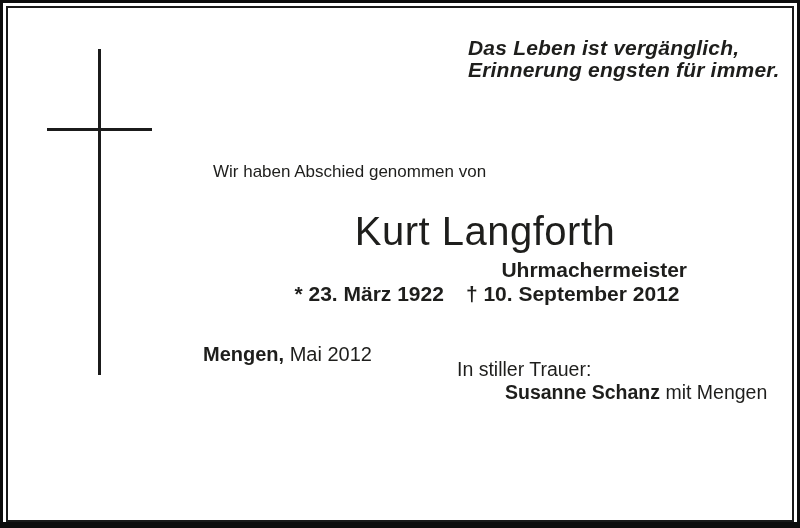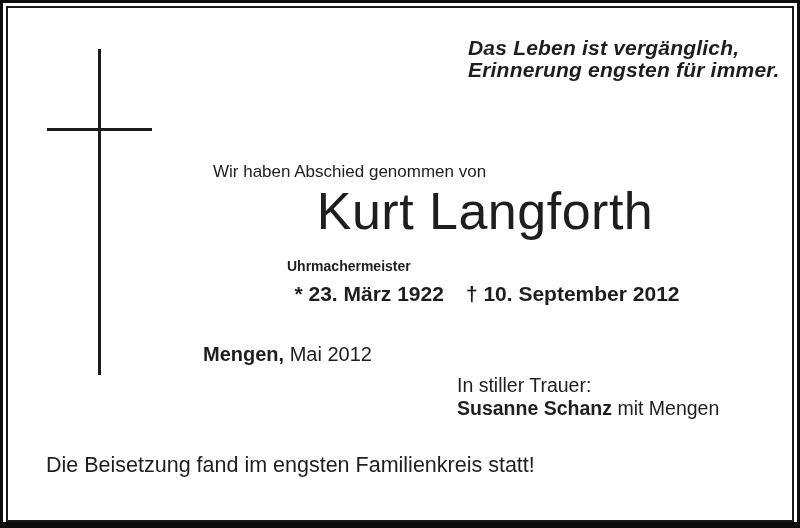--- a/index.html
+++ b/index.html
@@ -59,35 +59,35 @@
     position: absolute;
     left: 213px;
     top: 139px;
     font-size: 17px;
     line-height: 25px;
     margin-top: 20px;
   }
   .name {
     position: absolute;
     left: 285px;
-    top: 180px;
+    top: 200px;
     width: 400px;
     text-align: center;
-    font-size: 52px;
+    font-size: 40px;
     line-height: 62px;
     letter-spacing: 0.5px;
     white-space: nowrap;
   }
   .profession {
     position: absolute;
     left: 287px;
     top: 258px;
     width: 400px;
-    text-align: left;
-    font-size: 14px;
+    text-align: right;
+    font-size: 21px;
     font-weight: bold;
   }
   .dates {
     position: absolute;
     left: 287px;
     top: 282px;
     width: 400px;
     display: flex;
     justify-content: center;
     gap: 22px;
@@ -98,25 +98,25 @@
   .place-line {
     position: absolute;
     left: 203px;
     top: 343px;
     font-size: 20px;
   }
   .place-line .place { font-weight: bold; }
   .mourning {
     position: absolute;
     left: 457px;
-    top: 374px;
+    top: 358px;
     font-size: 19.5px;
     line-height: 23px;
   }
-  .mourning .mourner-name { font-weight: bold; }
+  .mourning .mourner-name { font-weight: bold; margin-left: 48px; }
   .footer-line {
     position: absolute;
     left: 46px;
     top: 453px;
     font-size: 21.5px;
   }
 </style>
 </head>
 <body>
 
@@ -152,15 +152,14 @@
   </div>
 
   <div class="mourning">
     <div>In stiller Trauer:</div>
     <div>
       <span class="mourner-name">Susanne Schanz</span>
       <span>mit Mengen</span>
     </div>
   </div>
 
-  <div class="footer-line">Die Beisetzung fand im engsten Familienkreis statt!</div>
 
 </div>
 
 </body></html>

